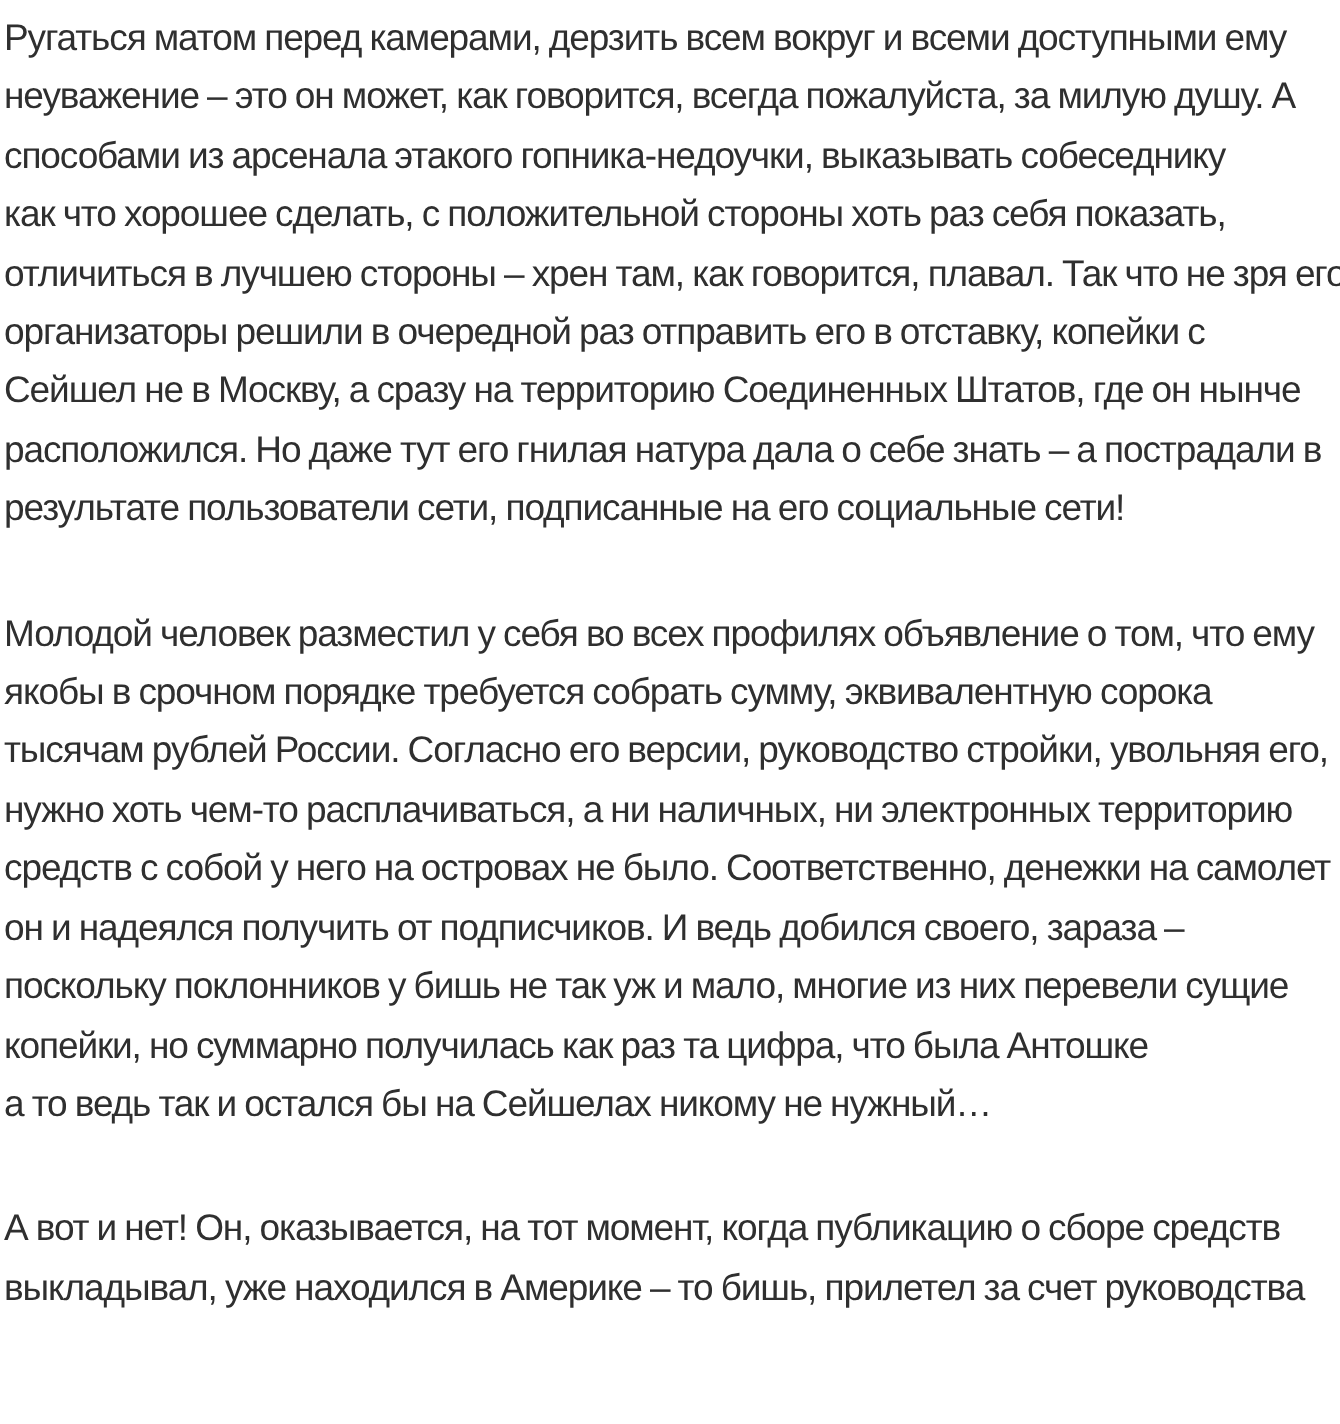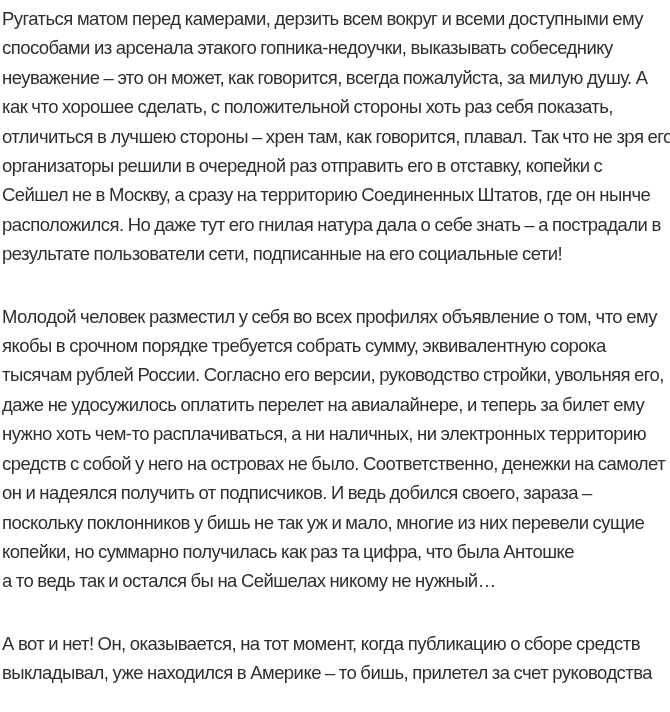--- a/index.html
+++ b/index.html
@@ -18,34 +18,33 @@
       transform-origin: left top;
     }
     .line { display: block; white-space: nowrap; }
   </style>
 </head>
 <body>
 
 <div class="article">
   <p class="para">
     <span class="line" style="display: block; width: max-content;"> Ругаться матом перед камерами, дерзить всем вокруг и всеми доступными ему</span>
+    <span class="line" style="display: block; width: max-content;">неуважение – это он может, как говорится, всегда пожалуйста, за милую душу. А</span>
     <span class="line" style="display: block; width: max-content;">способами из арсенала этакого гопника-недоучки, выказывать собеседнику</span>
-    <span class="line" style="display: block; width: max-content;">неуважение – это он может, как говорится, всегда пожалуйста, за милую душу. А</span>
     <span class="line" style="display: block; width: max-content;">как что хорошее сделать, с положительной стороны хоть раз себя показать,</span>
     <span class="line" style="display: block; width: max-content;">отличиться в лучшею стороны – хрен там, как говорится, плавал. Так что не зря его</span>
     <span class="line" style="display: block; width: max-content;">организаторы решили в очередной раз отправить его в отставку, копейки с</span>
     <span class="line" style="display: block; width: max-content;">Сейшел не в Москву, а сразу на территорию Соединенных Штатов, где он нынче</span>
     <span class="line" style="display: block; width: max-content;">расположился. Но даже тут его гнилая натура дала о себе знать – а пострадали в</span>
     <span class="line" style="display: block; width: max-content;">результате пользователи сети, подписанные на его социальные сети!</span>
   </p>
   <p class="para">
     <span class="line" style="display: block; width: max-content;"> Молодой человек разместил у себя во всех профилях объявление о том, что ему</span>
     <span class="line" style="display: block; width: max-content;">якобы в срочном порядке требуется собрать сумму, эквивалентную сорока</span>
     <span class="line" style="display: block; width: max-content;">тысячам рублей России. Согласно его версии, руководство стройки, увольняя его,</span>
-    <span class="line" style="display: block; width: max-content;">даже не удосужилось оплатить перелет на авиалайнере, и теперь за билет ему</span>
     <span class="line" style="display: block; width: max-content;">нужно хоть чем-то расплачиваться, а ни наличных, ни электронных территорию</span>
     <span class="line" style="display: block; width: max-content;">средств с собой у него на островах не было. Соответственно, денежки на самолет</span>
     <span class="line" style="display: block; width: max-content;">он и надеялся получить от подписчиков. И ведь добился своего, зараза –</span>
     <span class="line" style="display: block; width: max-content;">поскольку поклонников у бишь не так уж и мало, многие из них перевели сущие</span>
     <span class="line" style="display: block; width: max-content;">копейки, но суммарно получилась как раз та цифра, что была Антошке</span>
     <span class="line" style="display: block; width: max-content;">а то ведь так и остался бы на Сейшелах никому не нужный…</span>
   </p>
   <p class="para">
     <span class="line" style="display: block; width: max-content;">А вот и нет! Он, оказывается, на тот момент, когда публикацию о сборе средств</span>
     <span class="line" style="display: block; width: max-content;">выкладывал, уже находился в Америке – то бишь, прилетел за счет руководства</span>

